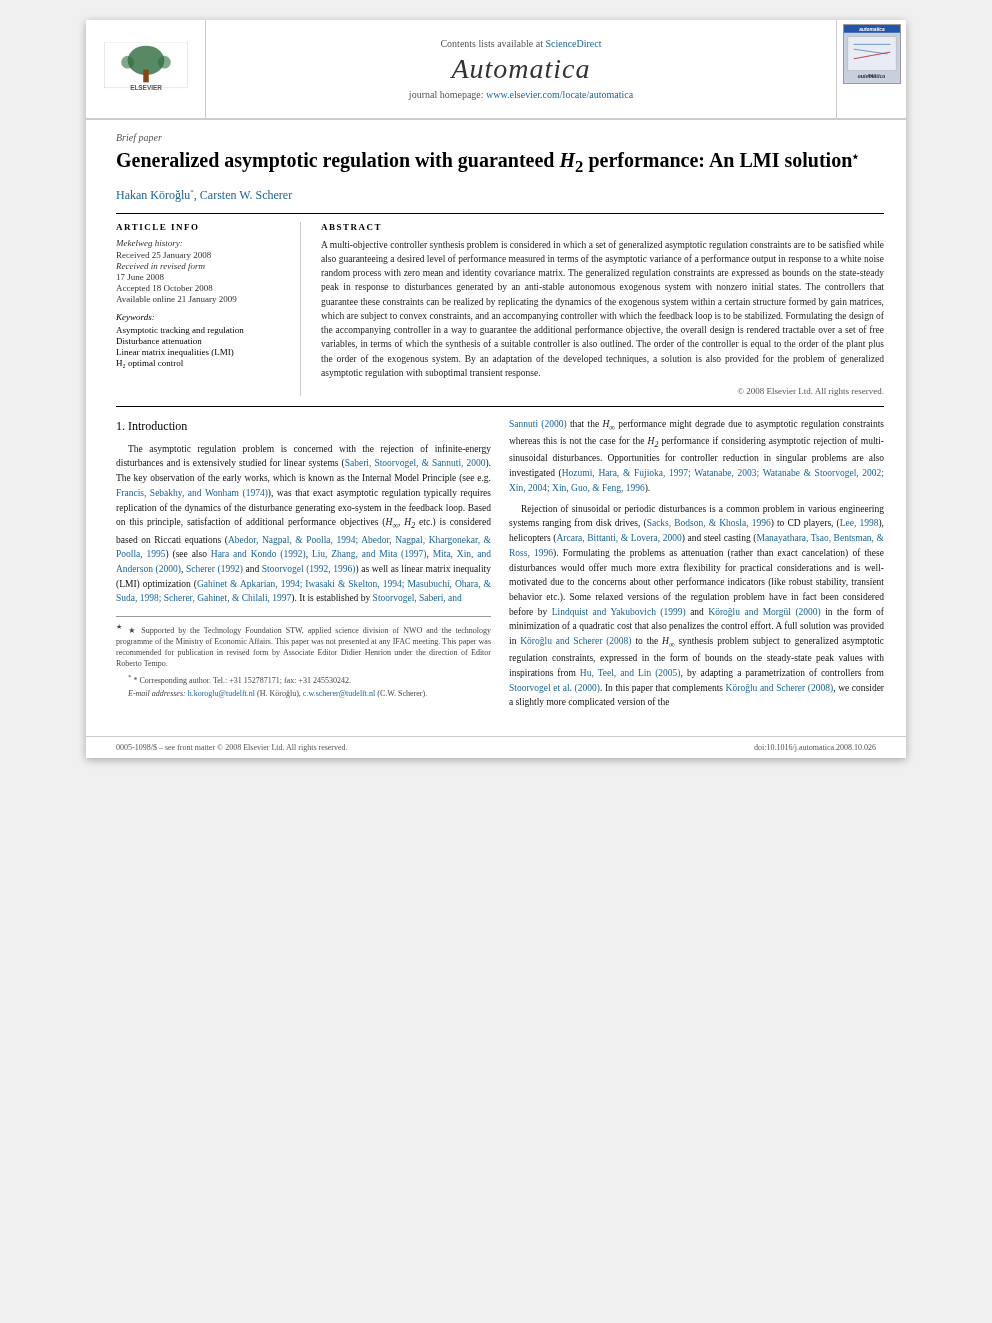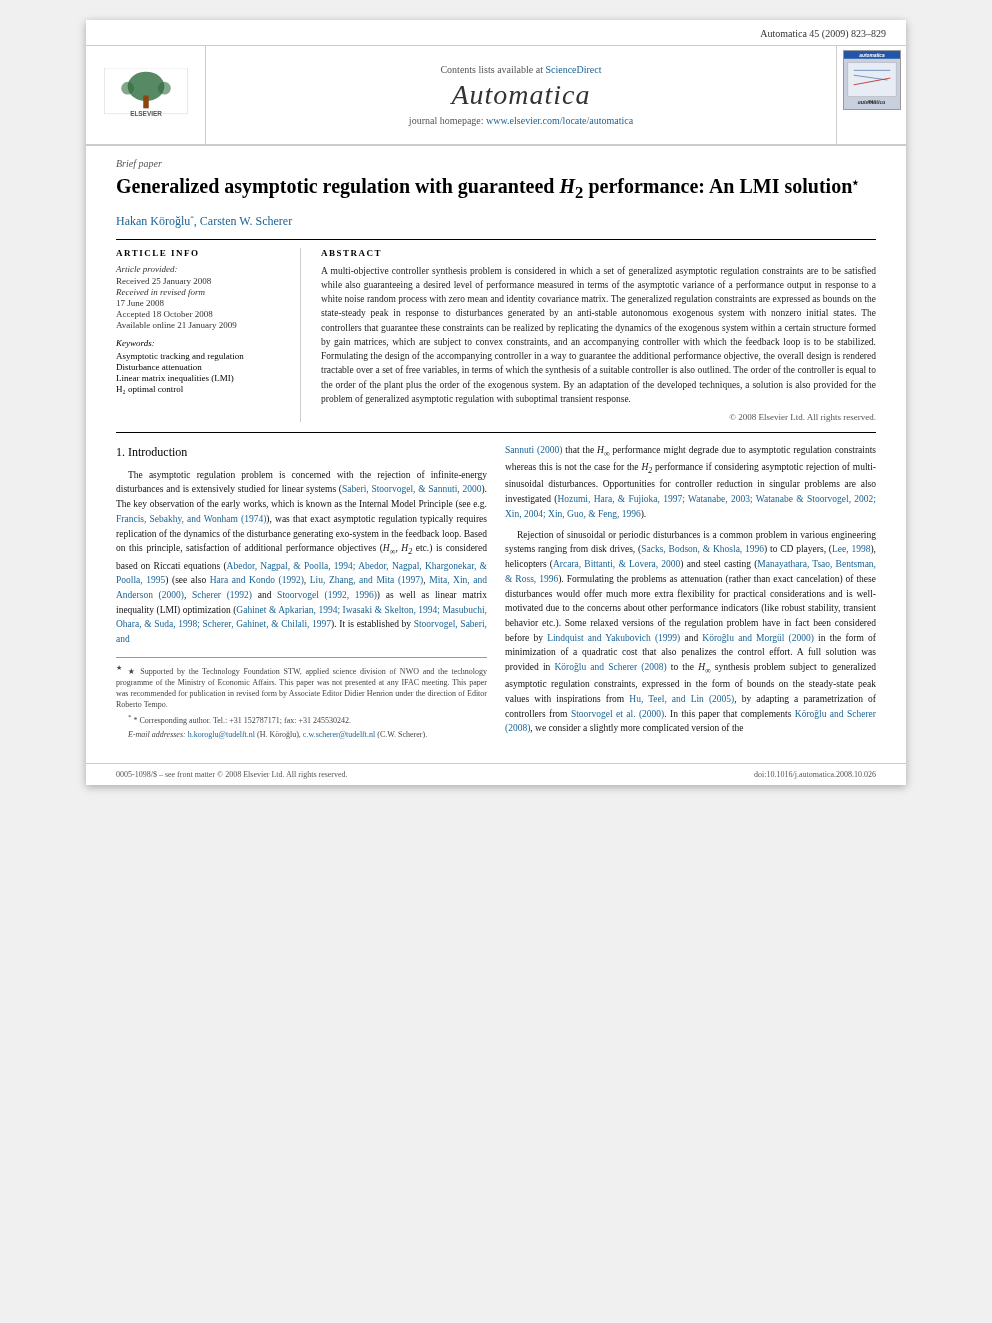--- a/index.html
+++ b/index.html
@@ -96,21 +96,21 @@
     .automatica-logo-img::before {
       content: 'automatica';
       font-size: 6px;
       position: absolute;
       bottom: 4px;
       left: 2px;
       right: 2px;
       text-align: center;
     }
     .content-area {
-      padding: 12px 30px 20px 30px;
+      padding: 12px 22px 20px 30px;
     }
     .brief-paper-label {
       font-size: 10px;
       color: #555;
       margin-bottom: 4px;
       font-style: italic;
     }
     .paper-title {
       font-size: 20px;
       font-weight: bold;
@@ -259,23 +259,20 @@
     sup { font-size: 7px; }
     .italic { font-style: italic; }
     .h-script { font-style: italic; font-family: 'Times New Roman', serif; }
     .blue-link { color: #1a6496; }
   </style>
 </head>
 <body>
 
 <div class="page">
 
-  <div class="journal-header">
-    <span>Automatica 45 (2009) 823–829</span>
-  </div>
 
   <div class="elsevier-top-bar">
     <div class="elsevier-logo-area">
 
       <svg class="elsevier-logo" viewBox="0 0 90 60" xmlns="http://www.w3.org/2000/svg">
         <rect x="0" y="0" width="90" height="50" fill="#fff" stroke="#ccc" stroke-width="0.5"></rect>
 
         <ellipse cx="45" cy="20" rx="20" ry="16" fill="#2e6b3e" opacity="0.8"></ellipse>
         <rect x="42" y="30" width="6" height="14" fill="#8B4513"></rect>
 
@@ -325,21 +322,21 @@
       <span class="author">Hakan Köroğlu</span><sup>*</sup>, <span class="author">Carsten W. Scherer</span>
     </div>
 
 
     <div class="two-column">
 
       <div class="article-info">
         <div class="article-info-title">ARTICLE INFO</div>
 
         <div class="article-history">
-          <span class="label italic">Article provided:</span>
+          <span class="label italic">Mekelweg history:</span>
           <div class="history-item">Received 25 January 2008</div>
           <div class="history-item italic">Received in revised form</div>
           <div class="history-item">17 June 2008</div>
           <div class="history-item">Accepted 18 October 2008</div>
           <div class="history-item">Available online 21 January 2009</div>
         </div>
 
         <div class="keywords-section">
           <div class="keywords-label italic">Keywords:</div>
           <span class="keyword">Asymptotic tracking and regulation</span>

